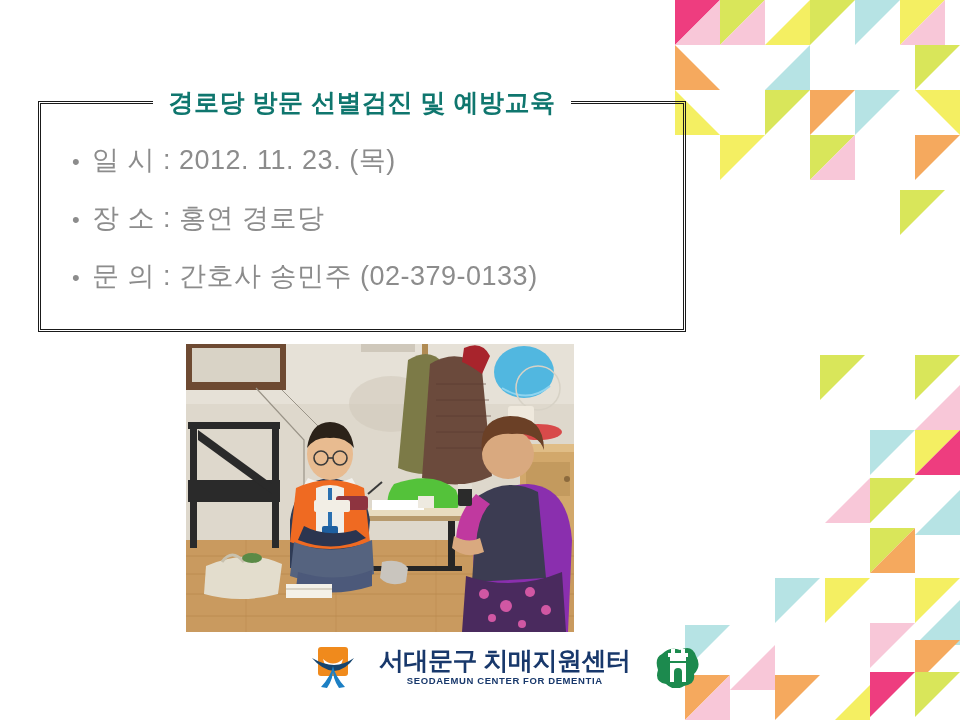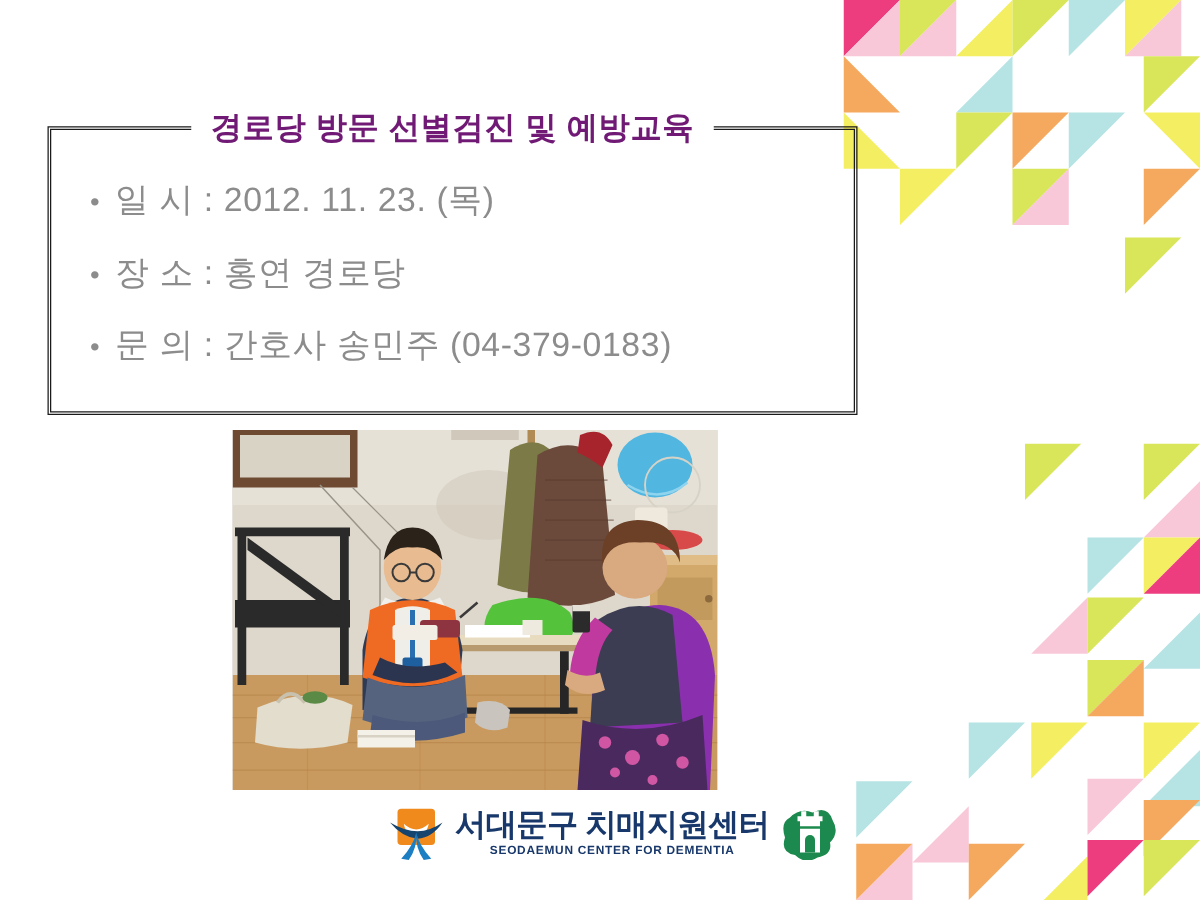--- a/index.html
+++ b/index.html
@@ -53,21 +53,21 @@
     display: flex;
     align-items: center;
     justify-content: center;
     pointer-events: none;
   }
   #slide-title {
     background: #ffffff;
     padding: 0 16px;
     font-size: 25px;
     font-weight: bold;
-    color: #701a75;
+    color: #0f766e;
     letter-spacing: 0.5px;
     white-space: nowrap;
     line-height: 40px;
   }
 
   #bullets {
     position: absolute;
     left: 72px;
     top: 140px;
     width: 600px;
@@ -104,21 +104,21 @@
   #photo svg { display: block; width: 100%; height: 100%; }
 
   
   #logo {
     position: absolute;
     left: 311px;
     top: 644px;
     height: 46px;
     display: flex;
     align-items: center;
-    gap: 9px;
+    gap: 24px;
   }
   #logo-mark {
     width: 44px;
     height: 42px;
     flex: 0 0 44px;
   }
   #logo-text {
     display: flex;
     flex-direction: column;
     justify-content: center;
@@ -211,21 +211,21 @@
     <div class="bullet-row">
       <span class="bullet-dot">•</span>
       <span class="bullet-text">일 시 : 2012. 11. 23. (목)</span>
     </div>
     <div class="bullet-row">
       <span class="bullet-dot">•</span>
       <span class="bullet-text">장 소 : 홍연 경로당</span>
     </div>
     <div class="bullet-row">
       <span class="bullet-dot">•</span>
-      <span class="bullet-text">문 의 : 간호사 송민주 (04-379-0183)</span>
+      <span class="bullet-text">문 의 : 간호사 송민주 (02-379-0133)</span>
     </div>
   </div>
 
   <div id="photo">
     <svg viewBox="0 0 388 288" preserveAspectRatio="none">
       <defs>
         <linearGradient id="floorG" x1="0" y1="0" x2="0" y2="1">
           <stop offset="0%" stop-color="#c89a62"></stop>
           <stop offset="100%" stop-color="#b9study"></stop>
         </linearGradient>

